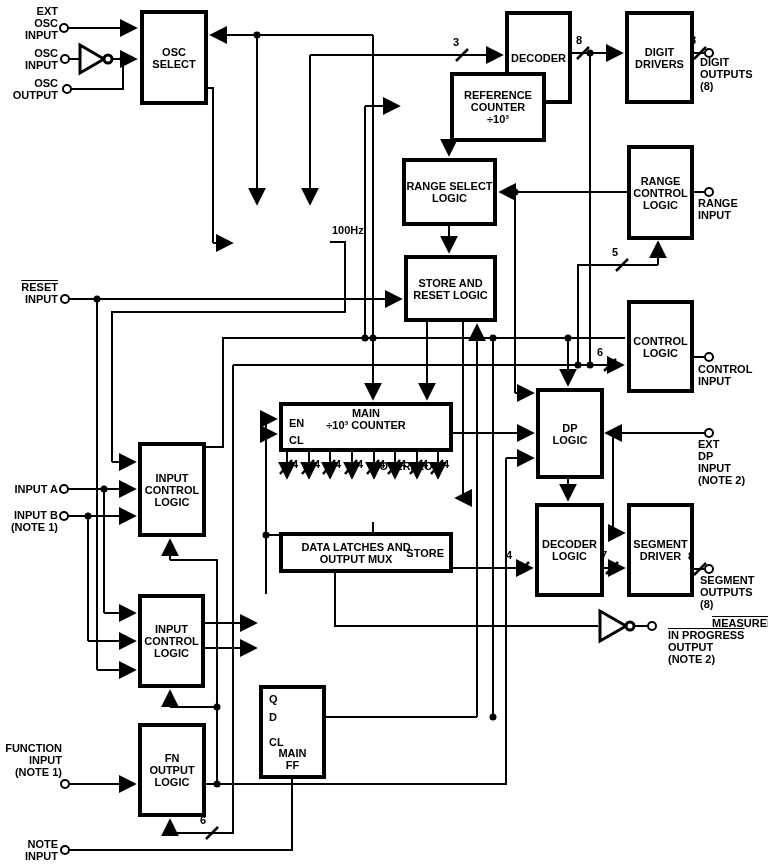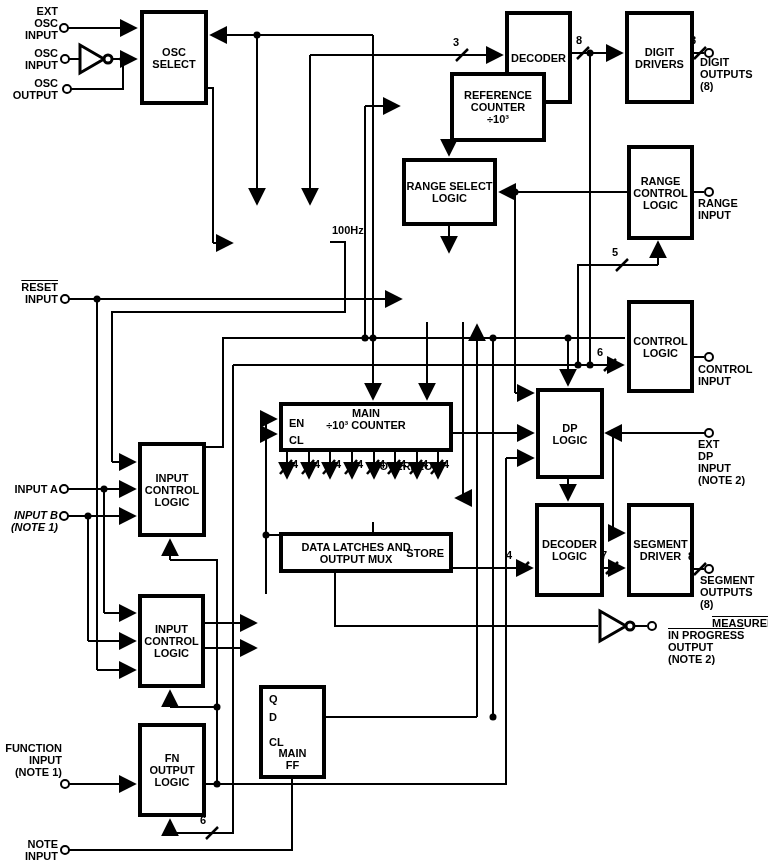--- a/index.html
+++ b/index.html
@@ -220,20 +220,24 @@
     </div>
 <div class="blk" style="left:402px;top:158px;width:95px;height:68px;">
   <div class="cap">RANGE SELECT
 LOGIC</div>
     </div>
 <div class="blk" style="left:627px;top:145px;width:67px;height:95px;">
   <div class="cap">RANGE
 CONTROL
 LOGIC</div>
     </div>
+<div class="blk" style="left:404px;top:255px;width:93px;height:67px;">
+  <div class="cap">STORE AND
+RESET LOGIC</div>
+    </div>
 <div class="blk" style="left:627px;top:300px;width:67px;height:93px;">
   <div class="cap">CONTROL
 LOGIC</div>
     </div>
 
 <div class="blk rel" style="left:279px;top:402px;width:174px;height:50px;">
   <div class="pin" style="left:6px;top:11px;">EN</div>
   <div class="pin" style="left:6px;top:28px;">CL</div>
   <div class="cap" style="position:absolute;left:0;top:1px;width:100%;">MAIN
 ÷10³ COUNTER</div>
@@ -296,21 +300,21 @@
 <div class="lbl" style="left:698px;top:197px;">RANGE
 INPUT</div>
 <div class="lbl rt" style="right:710px;top:281px;"><span class="ovl">RESET</span><br><span>INPUT</span></div>
 <div class="lbl" style="left:698px;top:363px;">CONTROL
 INPUT</div>
 <div class="lbl" style="left:698px;top:438px;">EXT
 DP
 INPUT
 (NOTE 2)</div>
 <div class="lbl rt" style="right:710px;top:483px;">INPUT A</div>
-<div class="lbl rt" style="right:710px;top:509px;font-style:italic;">INPUT B
+<div class="lbl rt" style="right:710px;top:509px;">INPUT B
 (NOTE 1)</div>
 <div class="lbl" style="left:700px;top:574px;">SEGMENT
 OUTPUTS
 (8)</div>
 <div class="lbl" style="left:668px;top:617px;"><span class="ovl">MEASUREMENT
 IN PROGRESS</span><br><span>OUTPUT
 (NOTE 2)</span></div>
 <div class="lbl rt" style="right:706px;top:734px;margin-top:8px;">FUNCTION
 INPUT
 (NOTE 1)</div>

